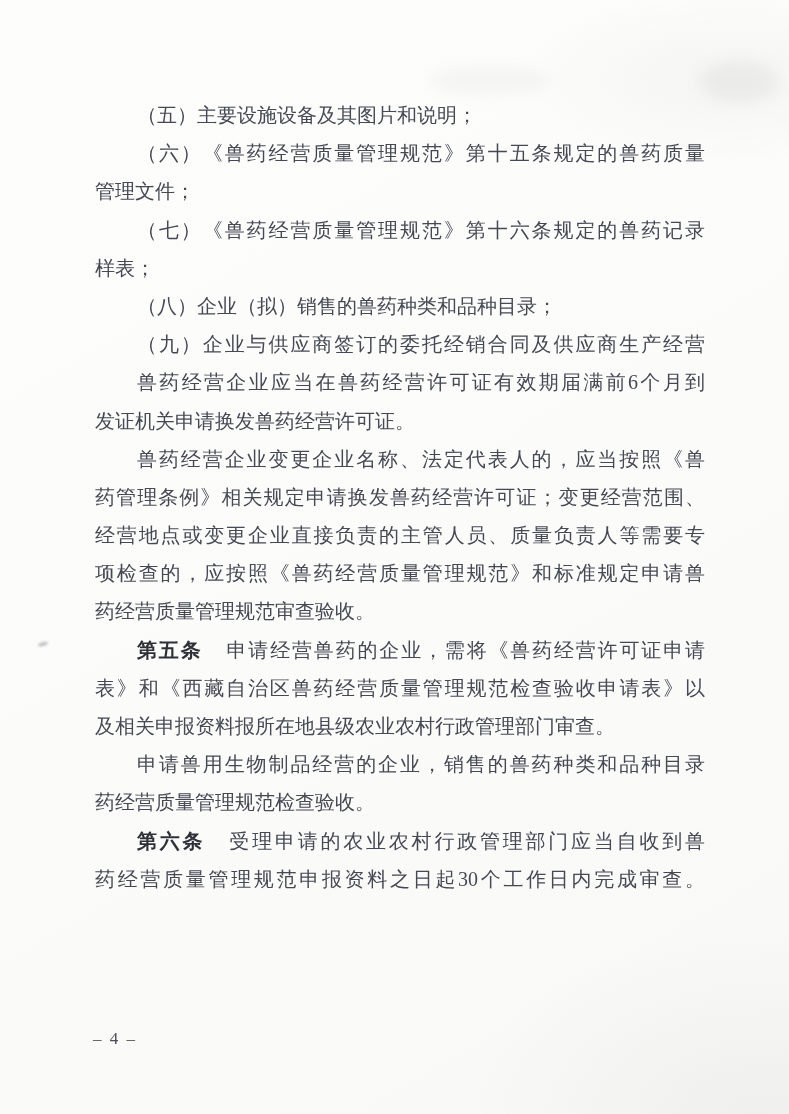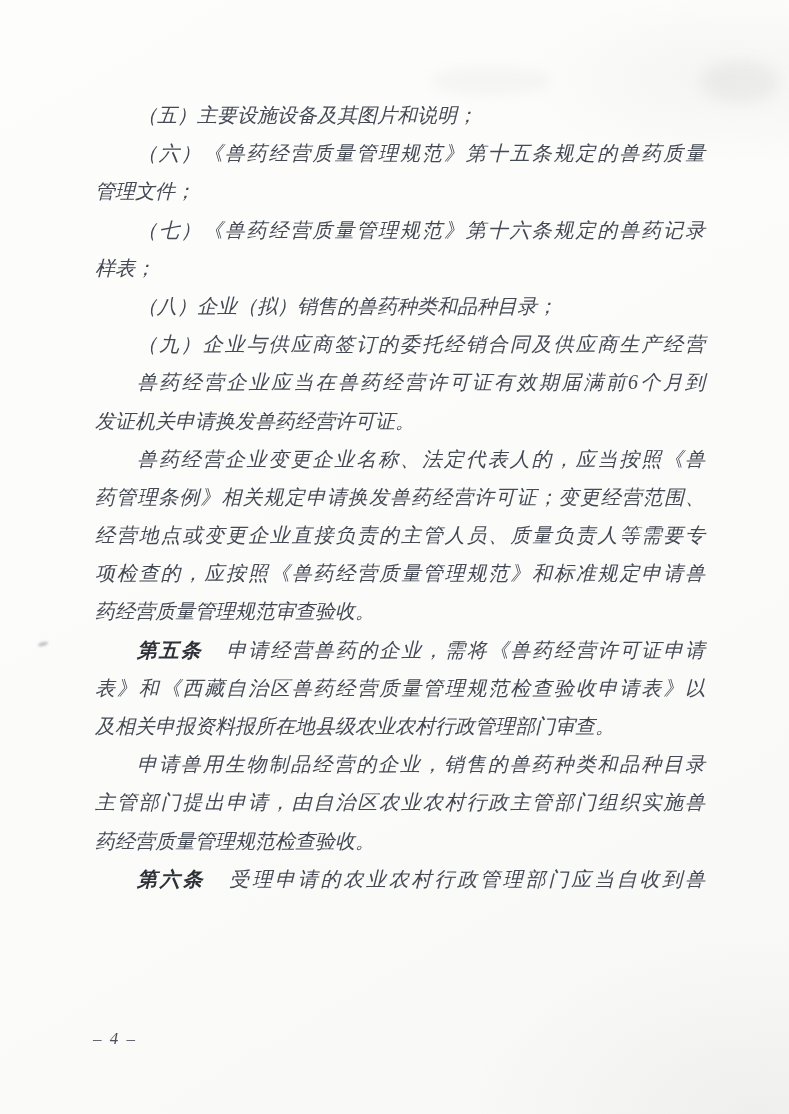--- a/index.html
+++ b/index.html
@@ -14,21 +14,20 @@
     background: #fcfcfb;
     font-family: "Liberation Serif", serif;
   }
   .page {
     position: absolute;
     inset: 0;
     background:
       radial-gradient(ellipse 420px 260px at 96% 100%, rgba(120,120,115,0.07), rgba(0,0,0,0) 70%),
       radial-gradient(ellipse 300px 120px at 92% 7%, rgba(110,110,105,0.05), rgba(0,0,0,0) 70%),
       linear-gradient(150deg, #fdfdfc 0%, #fbfbfa 55%, #f8f8f6 100%);
-    font-style: italic;
   }
   .doc-body {
     position: absolute;
     left: 95px;
     top: 96px;
     width: 610px;
   }
   .line {
     height: 38.2px;
     line-height: 38.2px;
@@ -107,19 +106,19 @@
       <div class="line"><span>发证机关申请换发兽药经营许可证。</span></div>
       <div class="line indent full"><span>兽药经营企业变更企业名称、法定代表人的，应当按照《兽</span></div>
       <div class="line full"><span>药管理条例》相关规定申请换发兽药经营许可证；变更经营范围、</span></div>
       <div class="line full"><span>经营地点或变更企业直接负责的主管人员、质量负责人等需要专</span></div>
       <div class="line full"><span>项检查的，应按照《兽药经营质量管理规范》和标准规定申请兽</span></div>
       <div class="line"><span>药经营质量管理规范审查验收。</span></div>
       <div class="line indent full"><span class="term">第五条</span><span>申请经营兽药的企业，需将《兽药经营许可证申请</span></div>
       <div class="line full"><span>表》和《西藏自治区兽药经营质量管理规范检查验收申请表》以</span></div>
       <div class="line"><span>及相关申报资料报所在地县级农业农村行政管理部门审查。</span></div>
       <div class="line indent full"><span>申请兽用生物制品经营的企业，销售的兽药种类和品种目录</span></div>
-      <div class="line full"><span>主管部门提出申请，由自治区农业农村行政主管部门组织实施兽</span></div>
       <div class="line"><span>药经营质量管理规范检查验收。</span></div>
       <div class="line indent full"><span class="term">第六条</span><span>受理申请的农业农村行政管理部门应当自收到兽</span></div>
+      <div class="line full"><span>药经营质量管理规范申报资料之日起30个工作日内完成审查。</span></div>
     </section>
 
   <div class="footer">– 4 –</div>
 </main>
 
 </body></html>

